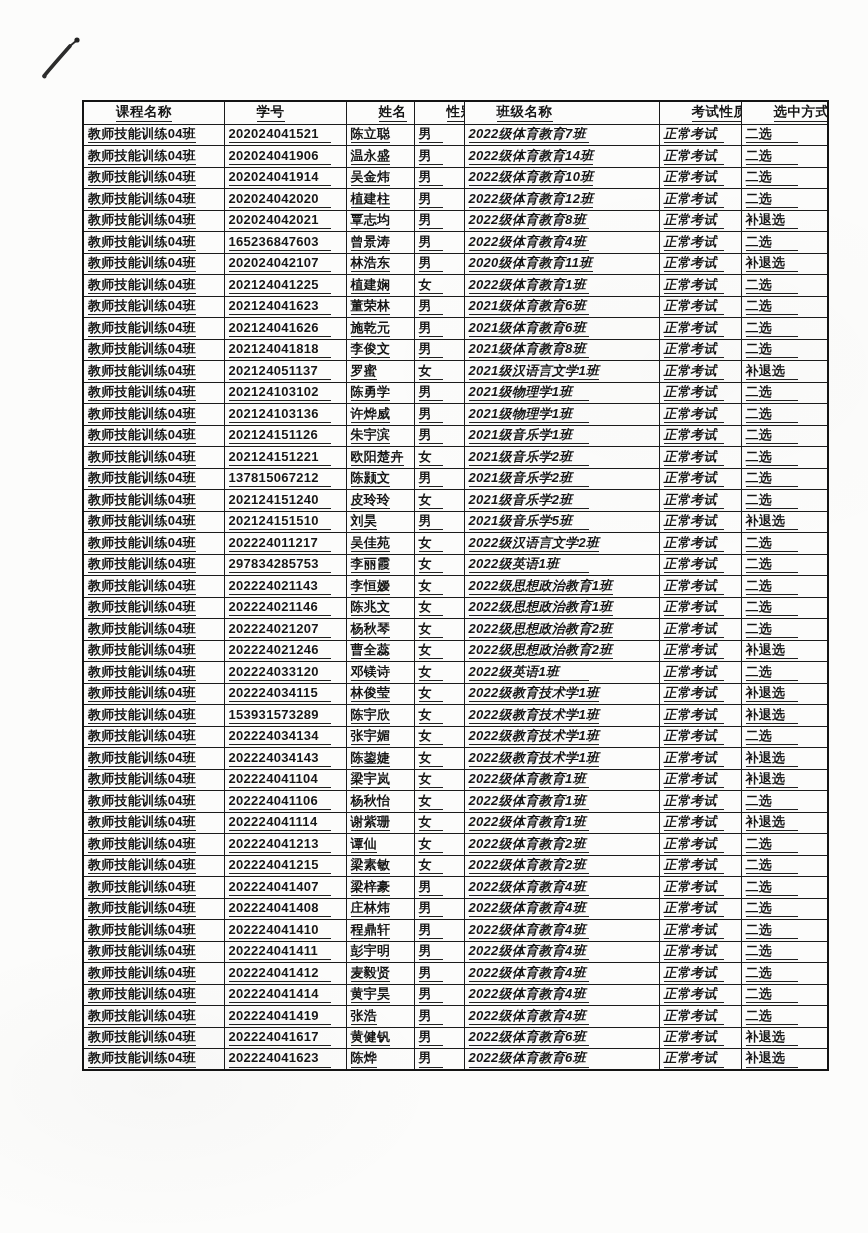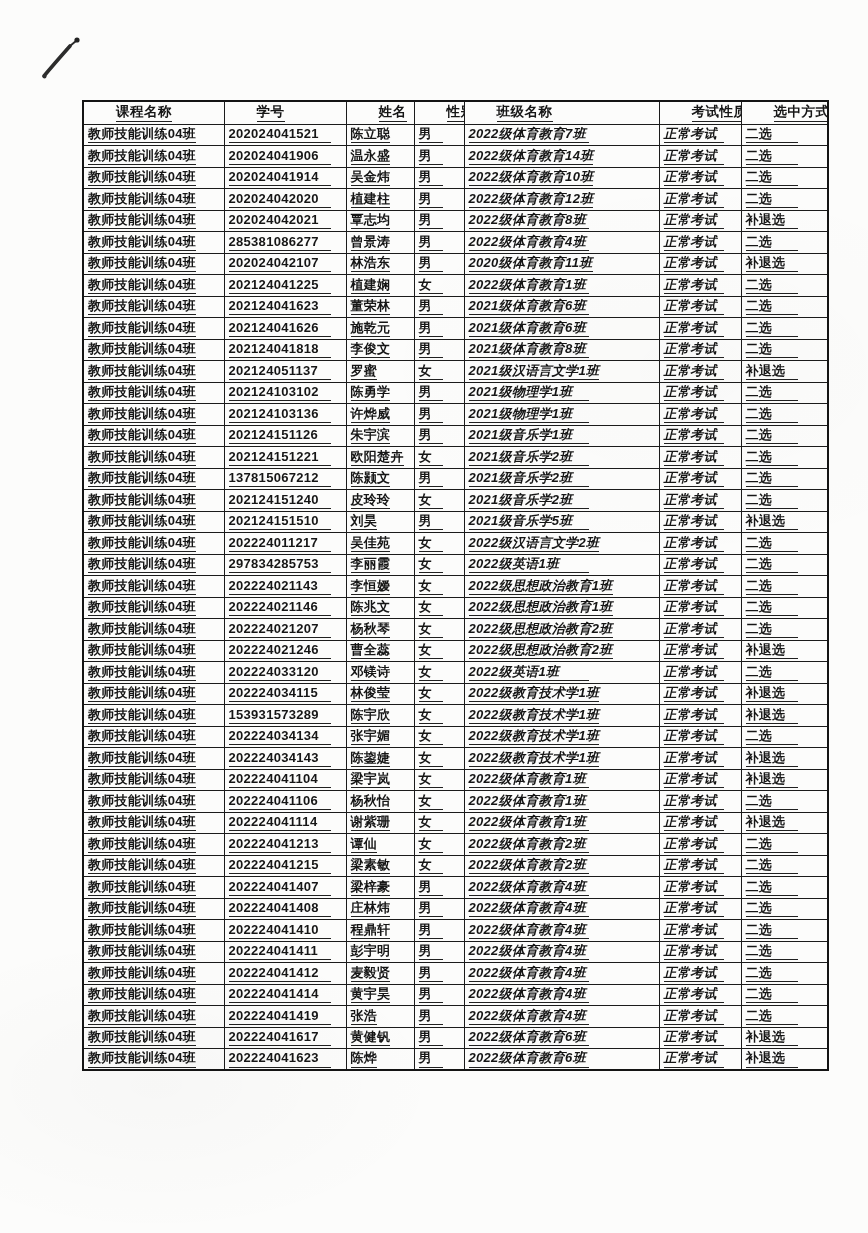--- a/index.html
+++ b/index.html
@@ -126,21 +126,21 @@
           <td class="c0"><span class="u">教师技能训练04班</span></td>
           <td class="c1"><span class="u">202024042021</span></td>
           <td class="c2"><span class="u">覃志均</span></td>
           <td class="c3"><span class="u">男</span></td>
           <td class="c4"><span class="u">2022级体育教育8班</span></td>
           <td class="c5"><span class="u">正常考试</span></td>
           <td class="c6"><span class="u">补退选</span></td>
         </tr>
         <tr>
           <td class="c0"><span class="u">教师技能训练04班</span></td>
-          <td class="c1"><span class="u">285381086277</span></td>
+          <td class="c1"><span class="u">165236847603</span></td>
           <td class="c2"><span class="u">曾景涛</span></td>
           <td class="c3"><span class="u">男</span></td>
           <td class="c4"><span class="u">2022级体育教育4班</span></td>
           <td class="c5"><span class="u">正常考试</span></td>
           <td class="c6"><span class="u">二选</span></td>
         </tr>
         <tr>
           <td class="c0"><span class="u">教师技能训练04班</span></td>
           <td class="c1"><span class="u">202024042107</span></td>
           <td class="c2"><span class="u">林浩东</span></td>

